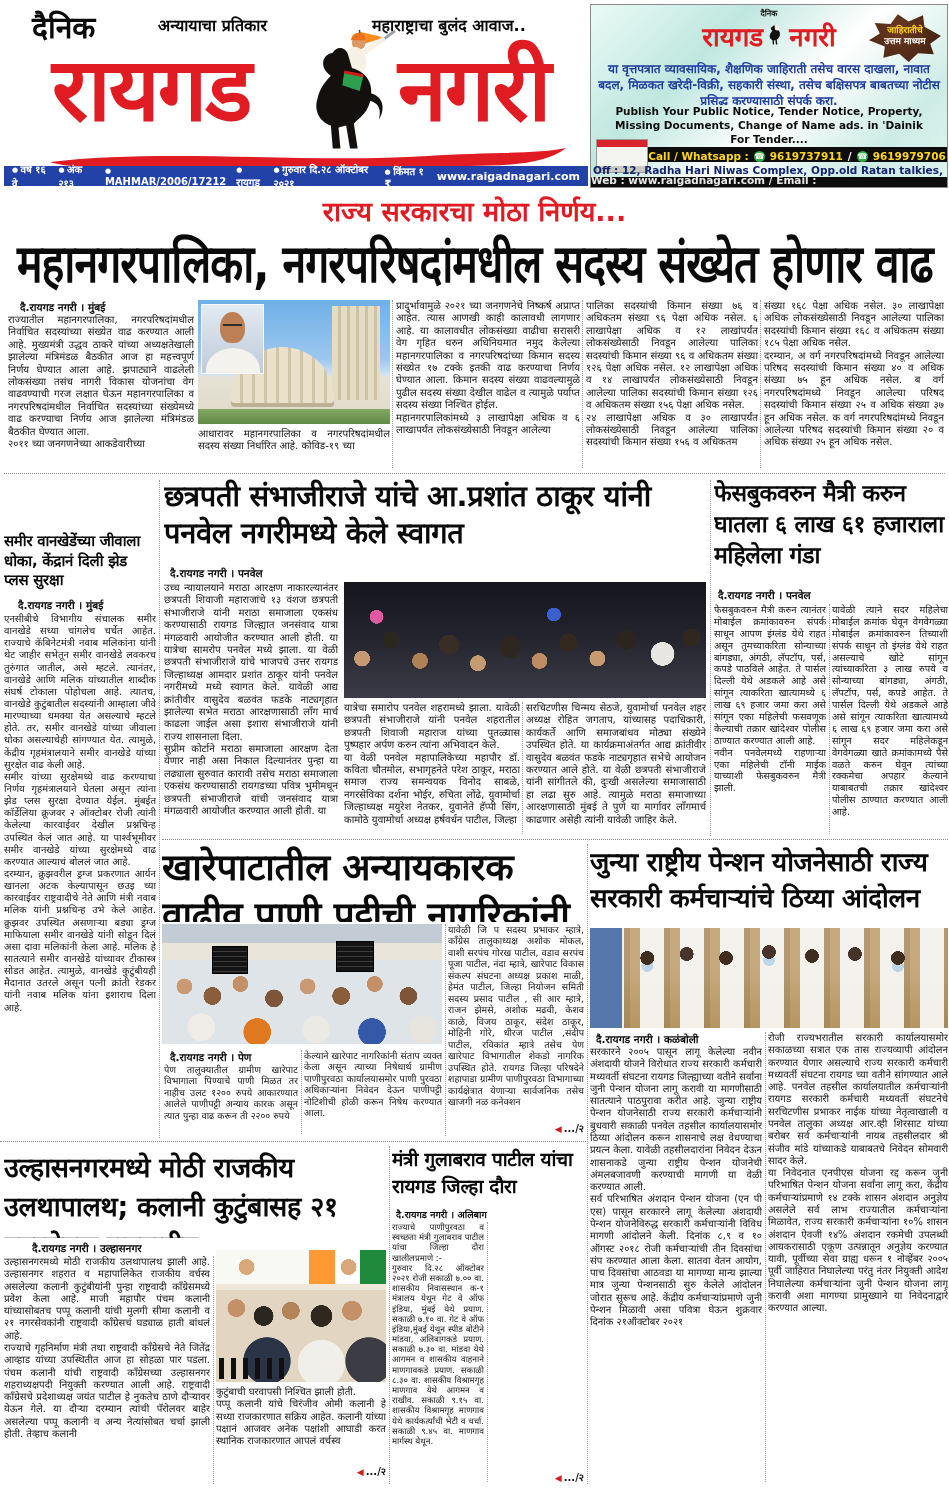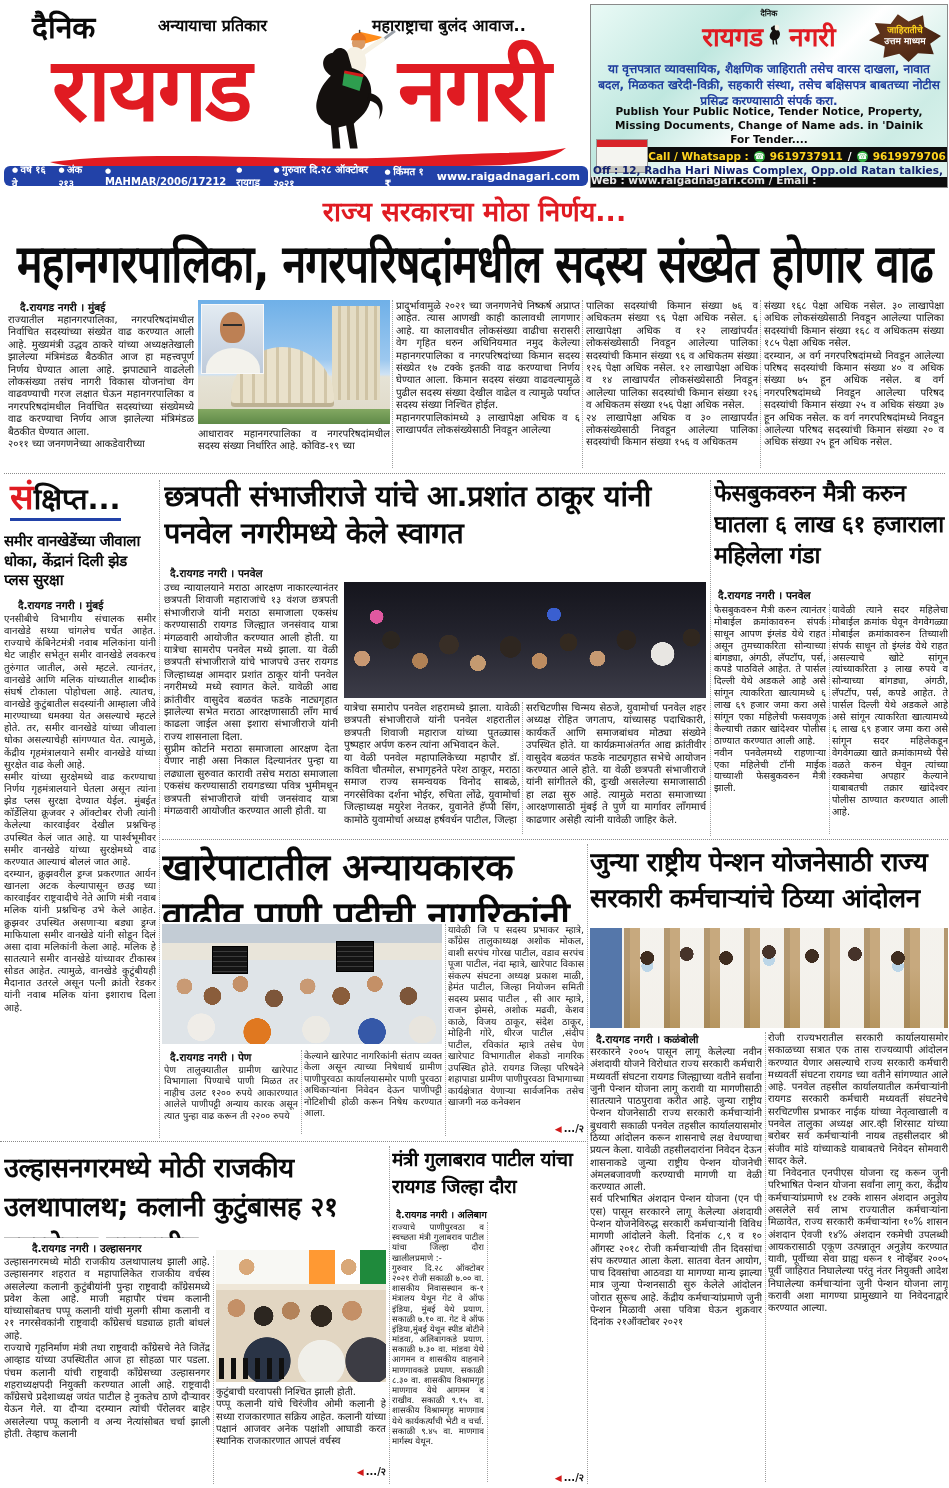--- a/index.html
+++ b/index.html
@@ -160,21 +160,21 @@
         <path d="M70 70 C84 72 88 86 80 98 C84 86 78 78 68 78 Z" fill="#14100e"></path>
         <path d="M44 48 L64 52 L60 68 L42 62 Z" fill="#2e9e4f"></path>
         <path d="M44 48 L64 52" stroke="#d11a1a" stroke-width="3"></path>
       </svg>
     </div>
     <div class="abs" style="left:48px;top:146px;width:524px;height:26px;">
       <svg viewBox="0 0 520 26" width="520" height="26">
         <path d="M2 16 C120 2 260 18 380 10 C440 6 490 8 518 2 C500 16 470 20 420 20 C330 22 180 26 90 24 C50 23 18 21 2 16 Z" fill="#e01b22"></path>
       </svg>
     </div>
-    <div class="abs bluebar" style="left:4px;top:166px;width:568px;height:20px;border-radius:6px;">
+    <div class="abs bluebar" style="left:4px;top:166px;width:568px;height:20px;">
       <span class="it">वर्ष १६ वे</span>
       <span class="it">अंक २१३</span>
       <span class="it">MAHMAR/2006/17212</span>
       <span class="it">रायगड</span>
       <span class="it">गुरुवार दि.२८ ऑक्टोबर २०२१</span>
       <span class="it">किंमत १ ₹</span>
       <span class="site">www.raigadnagari.com</span>
     </div>
   </div>
 
@@ -238,23 +238,20 @@
   <div class="abs bt" style="left:586px;top:300px;width:172px;height:170px;">पालिका सदस्यांची किमान संख्या ७६ व अधिकतम संख्या ९६ पेक्षा अधिक नसेल. ६ लाखापेक्षा अधिक व १२ लाखांपर्यंत लोकसंख्येसाठी निवडून आलेल्या पालिका सदस्यांची किमान संख्या ९६ व अधिकतम संख्या १२६ पेक्षा अधिक नसेल. १२ लाखापेक्षा अधिक व १४ लाखापर्यंत लोकसंख्येसाठी निवडून आलेल्या पालिका सदस्यांची किमान संख्या १२६ व अधिकतम संख्या १५६ पेक्षा अधिक नसेल.
 २४ लाखापेक्षा अधिक व ३० लाखापर्यंत लोकसंख्येसाठी निवडून आलेल्या पालिका सदस्यांची किमान संख्या १५६ व अधिकतम</div>
   <div class="abs bt" style="left:764px;top:300px;width:180px;height:170px;">संख्या १६८ पेक्षा अधिक नसेल. ३० लाखापेक्षा अधिक लोकसंख्येसाठी निवडून आलेल्या पालिका सदस्यांची किमान संख्या १६८ व अधिकतम संख्या १८५ पेक्षा अधिक नसेल.
 दरम्यान, अ वर्ग नगरपरिषदांमध्ये निवडून आलेल्या परिषद सदस्यांची किमान संख्या ४० व अधिक संख्या ७५ हून अधिक नसेल. ब वर्ग नगरपरिषदांमध्ये निवडून आलेल्या परिषद सदस्यांची किमान संख्या २५ व अधिक संख्या ३७ हून अधिक नसेल. क वर्ग नगरपरिषदांमध्ये निवडून आलेल्या परिषद सदस्यांची किमान संख्या २० व अधिक संख्या २५ हून अधिक नसेल.</div>
   <div class="abs vdot" style="left:392px;top:300px;height:168px;"></div>
   <div class="abs vdot" style="left:582px;top:300px;height:168px;"></div>
   <div class="abs vdot" style="left:760px;top:300px;height:168px;"></div>
 
   <div class="abs hdot" style="left:4px;top:473px;width:941px;"></div>
 
-  <div class="abs sank-title" style="left:10px;top:480px;width:146px;">
-    <span class="sank-underline"><span class="sank-red">सं</span><span class="sank-black">क्षिप्त...</span></span>
-  </div>
   <div class="abs hl" style="left:4px;top:532px;width:152px;height:62px;font-size:15px;line-height:1.3;">समीर वानखेडेंच्या जीवाला धोका, केंद्रानं दिली झेड प्लस सुरक्षा</div>
   <div class="abs by" style="left:18px;top:598px;width:138px;">दै.रायगड नगरी । मुंबई</div>
   <div class="abs bt" style="left:4px;top:613px;width:152px;height:522px;font-size:9.8px;">एनसीबीचे विभागीय संचालक समीर वानखेडे सध्या चांगलेच चर्चेत आहेत. राज्याचे कॅबिनेटमंत्री नवाब मलिकांना यांनी थेट जाहीर सभेतून समीर वानखेडे लवकरच तुरुंगात जातील, असे म्हटले. त्यानंतर, वानखेडे आणि मलिक यांच्यातील शाब्दीक संघर्ष टोकाला पोहोचला आहे. त्यातच, वानखेडे कुटुंबातील सदस्यांनी आम्हाला जीवे मारण्याच्या धमक्या येत असल्याचे म्हटले होते. तर, समीर वानखेडे यांच्या जीवाला धोका असल्याचेही सांगण्यात येत. त्यामुळे, केंद्रीय गृहमंत्रालयाने समीर वानखेडे यांच्या सुरक्षेत वाढ केली आहे.
 समीर यांच्या सुरक्षेमध्ये वाढ करण्याचा निर्णय गृहमंत्रालयाने घेतला असून त्यांना झेड प्लस सुरक्षा देण्यात येईल. मुंबईत कॉर्डेलिया क्रूजवर २ ऑक्टोबर रोजी त्यांनी केलेल्या कारवाईवर देखील प्रश्नचिन्ह उपस्थित केलं जात आहे. या पार्श्वभूमीवर समीर वानखेडे यांच्या सुरक्षेमध्ये वाढ करण्यात आल्याचं बोललं जात आहे.
 दरम्यान, क्रुझवरील ड्रग्ज प्रकरणात आर्यन खानला अटक केल्यापासून छउइ च्या कारवाईवर राष्ट्रवादीचे नेते आणि मंत्री नवाब मलिक यांनी प्रश्नचिन्ह उभे केले आहेत. क्रुझवर उपस्थित असणाऱ्या बड्या ड्रग्ज माफियाला समीर वानखेडे यांनी सोडून दिलं असा दावा मलिकांनी केला आहे. मलिक हे सातत्याने समीर वानखेडे यांच्यावर टीकास्त्र सोडत आहेत. त्यामुळे, वानखेडे कुटुंबीयही मैदानात उतरले असून पत्नी क्रांती रेडकर यांनी नवाब मलिक यांना इशाराच दिला आहे.</div>
   <div class="abs vdot" style="left:159px;top:480px;height:658px;"></div>
 
   <div class="abs hl" style="left:164px;top:478px;width:540px;height:84px;font-size:29px;line-height:1.28;">छत्रपती संभाजीराजे यांचे आ.प्रशांत ठाकूर यांनी पनवेल नगरीमध्ये केले स्वागत</div>
   <div class="abs by" style="left:170px;top:566px;width:200px;">दै.रायगड नगरी । पनवेल</div>
   <div class="abs bt" style="left:164px;top:582px;width:174px;height:254px;">उच्च न्यायालयाने मराठा आरक्षण नाकारल्यानंतर छत्रपती शिवाजी महाराजांचे १३ वंशज छत्रपती संभाजीराजे यांनी मराठा समाजाला एकसंध करण्यासाठी रायगड जिल्ह्यात जनसंवाद यात्रा मंगळवारी आयोजीत करण्यात आली होती. या यात्रेचा सामरोप पनवेल मध्ये झाला. या वेळी छत्रपती संभाजीराजे यांचे भाजपचे उत्तर रायगड जिल्हाध्यक्ष आमदार प्रशांत ठाकूर यांनी पनवेल नगरीमध्ये मध्ये स्वागत केले. यावेळी आद्य क्रांतीवीर वासुदेव बळवंत फडके नाट्यगृहात झालेल्या सभेत मराठा आरक्षणासाठी लाँग मार्च काढला जाईल असा इशारा संभाजीराजे यांनी राज्य शासनाला दिला.

